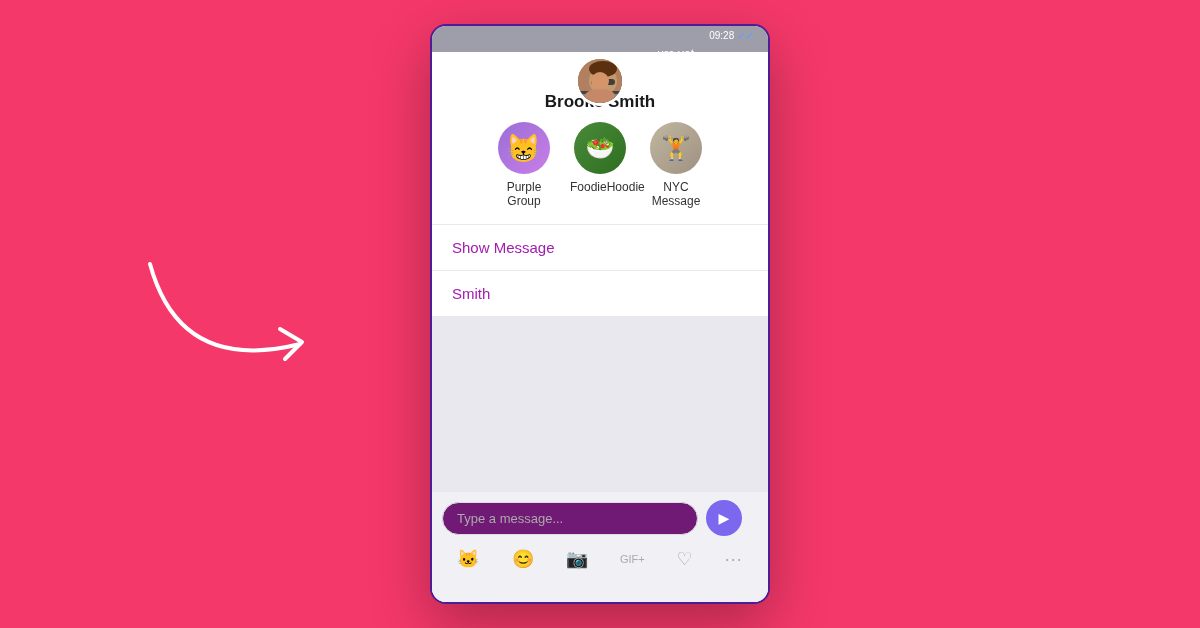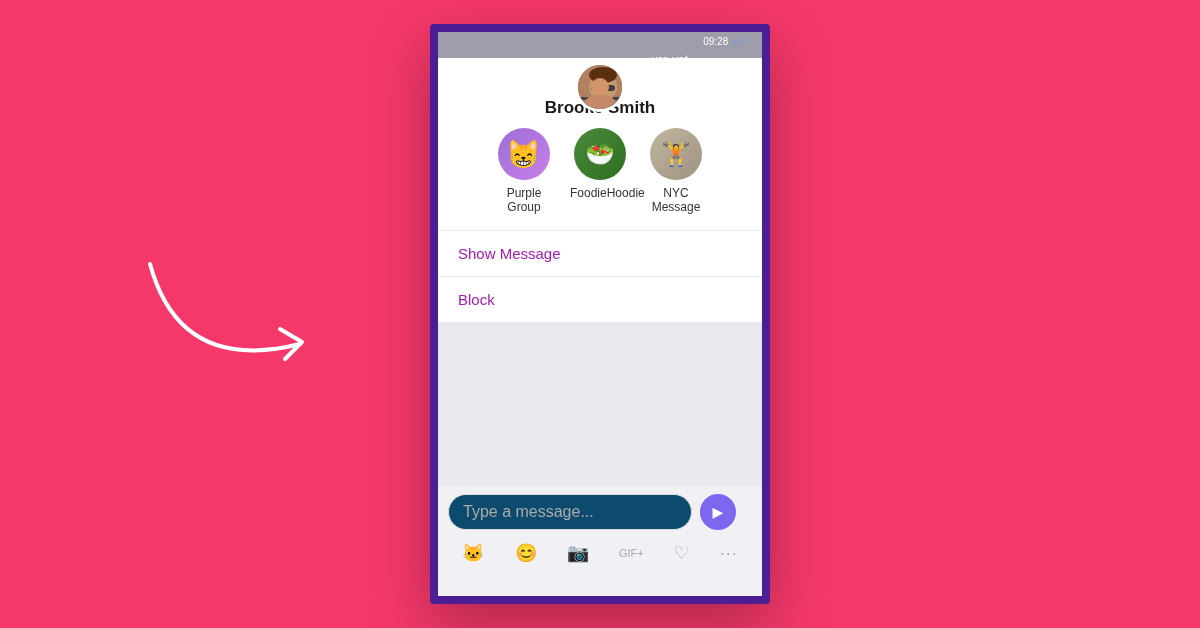--- a/index.html
+++ b/index.html
@@ -28,24 +28,24 @@
     .arrow-svg {
       width: 100%;
       height: 100%;
     }
 
     .phone-wrapper {
       position: relative;
       width: 340px;
       height: 580px;
       background: #E8E8EE;
-      border-radius: 4px;
+      border-radius: 16px;
       box-shadow: 0 20px 60px rgba(0,0,0,0.3);
       overflow: hidden;
-      border: 8px solid #4c1d95;
+      border: 2px solid #4c1d95;
     }
 
     
     .phone-top-bar {
       background: #9E9EAA;
       height: 56px;
       display: flex;
       align-items: center;
       justify-content: space-between;
       padding: 0 14px;
@@ -227,24 +227,24 @@
 
     .message-input-row {
       display: flex;
       align-items: center;
       padding: 8px 10px;
       gap: 8px;
     }
 
     .message-input-box {
       flex: 1;
-      background: #0c4a6e;
+      background: #701a75;
       border-radius: 20px;
       padding: 8px 14px;
-      font-size: 16px;
+      font-size: 13px;
       color: #aaa;
       border: 1px solid #ddd;
     }
 
     .send-button {
       width: 36px;
       height: 36px;
       background: #7B68EE;
       border-radius: 50%;
       display: flex;
@@ -368,21 +368,21 @@
           <span class="group-label">NYC Message</span>
         </div>
 
       </div>
 
     </div>
 
     <div class="divider"></div>
     <button class="action-btn">Show Message</button>
     <div class="divider"></div>
-    <button class="action-btn">Block</button>
+    <button class="action-btn">Smith</button>
     <div class="divider"></div>
 
   </div>
 
   <div class="chat-bottom">
     <div class="message-input-row">
       <div class="message-input-box">Type a message...</div>
       <div class="send-button">
         <span>▶</span>
       </div>

